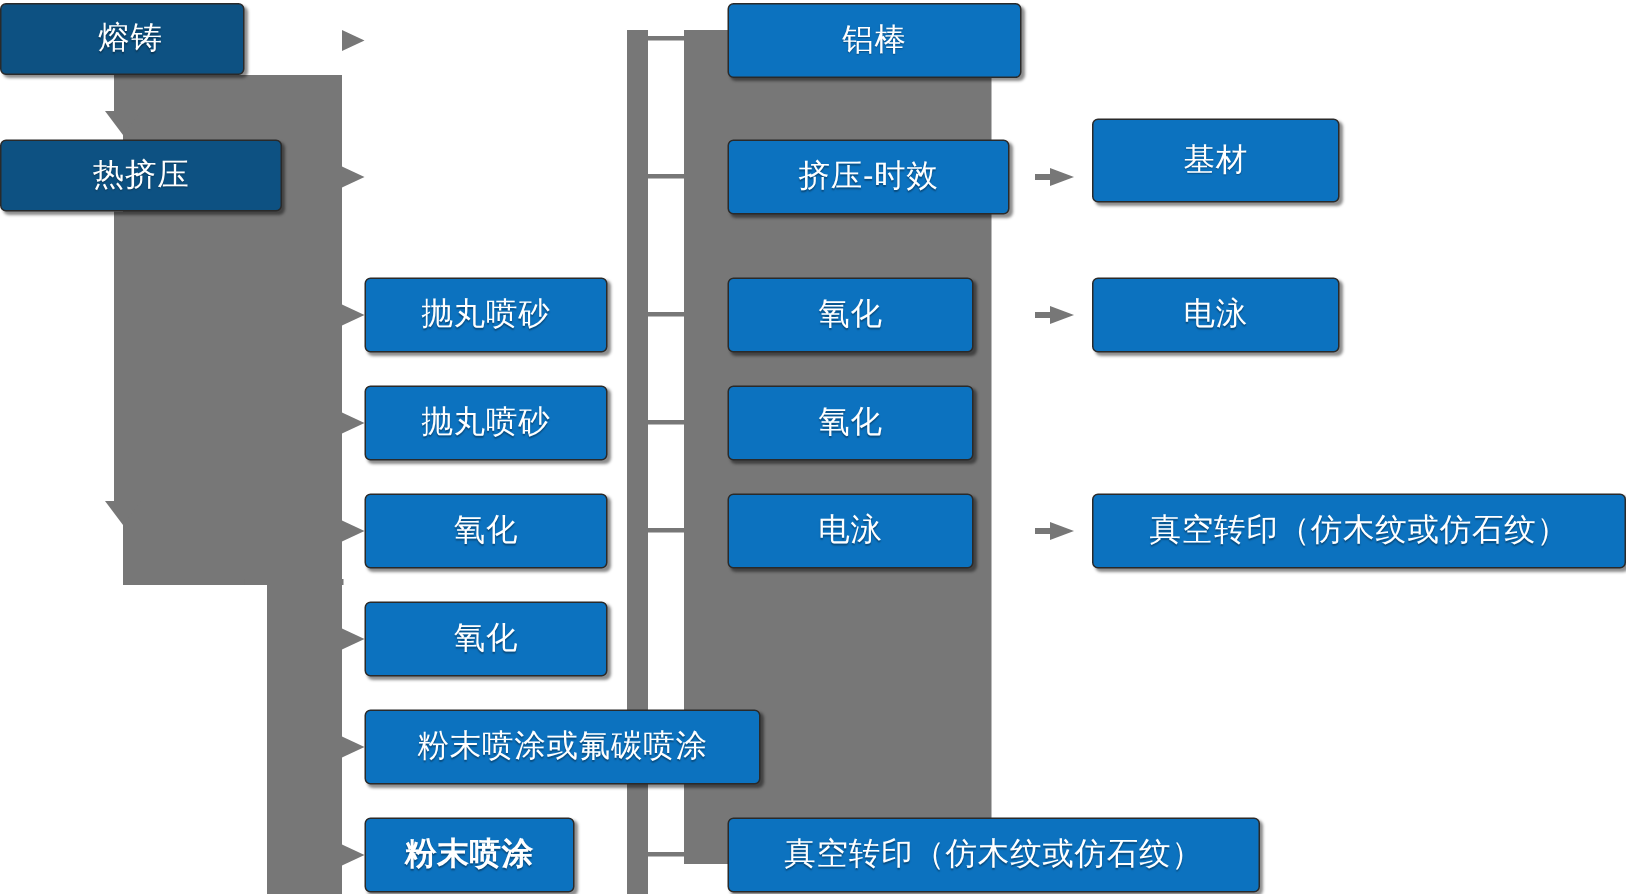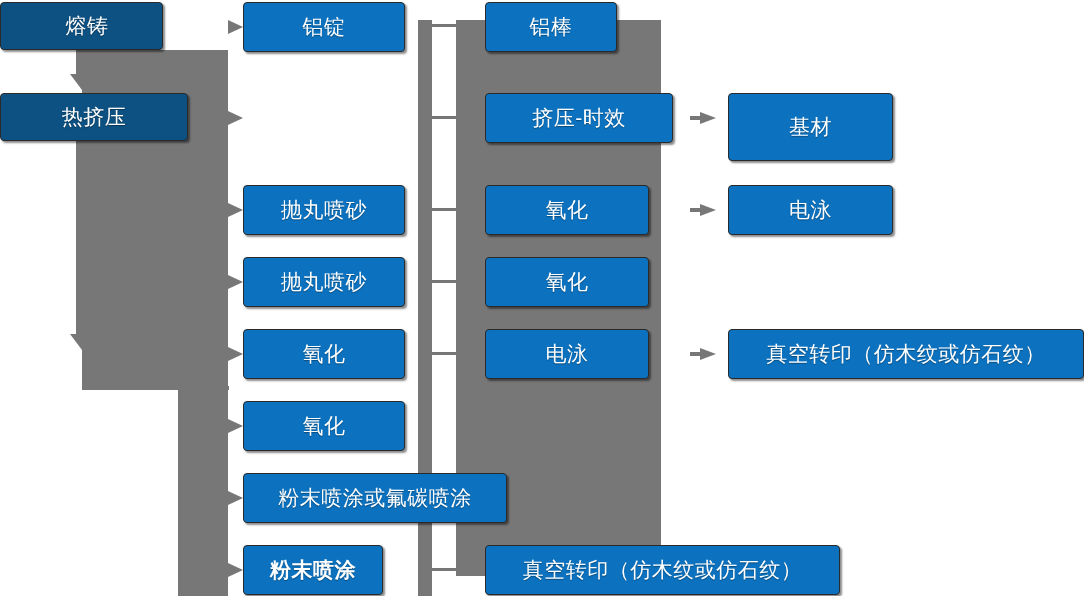--- a/index.html
+++ b/index.html
@@ -101,62 +101,59 @@
     </g>
   </svg>
 
   <div class="node dark" style="left:0px;  top:2px;   width:163px; height:48px;padding-left:11px;">
     <span>熔铸</span>
   </div>
   <div class="node dark" style="left:0px;  top:93px;  width:188px; height:48px;">
     <span>热挤压</span>
   </div>
 
-  <div class="node light" style="left:243px; top:2px;   width:162px; height:50px;">
-    <span>铝锭</span>
-  </div>
   <div class="node light" style="left:243px; top:185px; width:162px; height:50px;">
     <span>抛丸喷砂</span>
   </div>
   <div class="node light" style="left:243px; top:257px; width:162px; height:50px;">
     <span>抛丸喷砂</span>
   </div>
   <div class="node light" style="left:243px; top:329px; width:162px; height:50px;">
     <span>氧化</span>
   </div>
   <div class="node light" style="left:243px; top:401px; width:162px; height:50px;">
     <span>氧化</span>
   </div>
   <div class="node light wide" style="left:243px; top:473px; width:264px; height:50px;">
     <span>粉末喷涂或氟碳喷涂</span>
   </div>
   <div class="node light" style="left:243px; top:545px; width:140px; height:50px;font-weight:bold;">
     <span>粉末喷涂</span>
   </div>
 
-  <div class="node light" style="left:485px; top:2px;   width:132px; height:50px;text-align:right;">
+  <div class="node light" style="left:485px; top:2px;   width:196px; height:50px;text-align:right;">
     <span>铝棒</span>
   </div>
   <div class="node light" style="left:485px; top:93px;  width:188px; height:50px;">
     <span>挤压-时效</span>
   </div>
   <div class="node light" style="left:485px; top:185px; width:164px; height:50px;">
     <span>氧化</span>
   </div>
   <div class="node light" style="left:485px; top:257px; width:164px; height:50px;">
     <span>氧化</span>
   </div>
   <div class="node light" style="left:485px; top:329px; width:164px; height:50px;">
     <span>电泳</span>
   </div>
   <div class="node light wide" style="left:485px; top:545px; width:355px; height:50px;">
     <span>真空转印（仿木纹或仿石纹）</span>
   </div>
 
-  <div class="node light" style="left:728px; top:93px;  width:165px; height:68px;">
+  <div class="node light" style="left:728px; top:79px;  width:165px; height:56px;">
     <span>基材</span>
   </div>
   <div class="node light" style="left:728px; top:185px; width:165px; height:50px;">
     <span>电泳</span>
   </div>
   <div class="node light wide" style="left:728px; top:329px; width:356px; height:50px;">
     <span>真空转印（仿木纹或仿石纹）</span>
   </div>
 
 </div>

